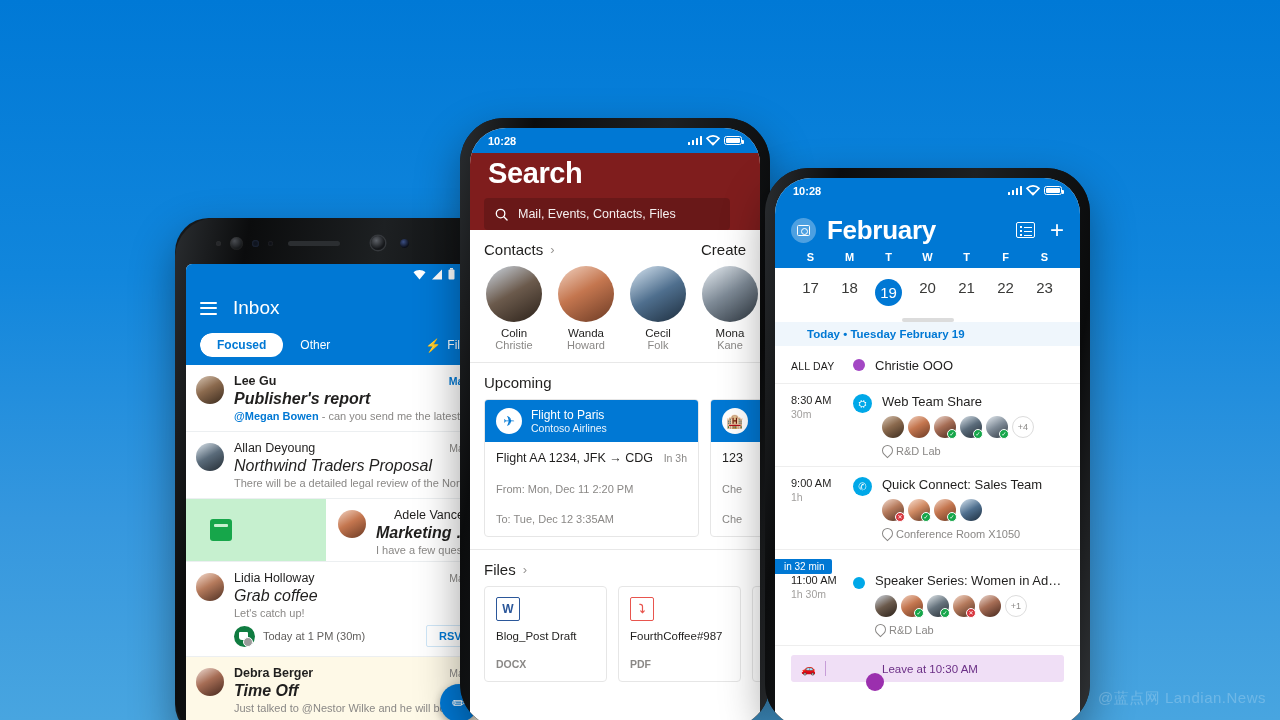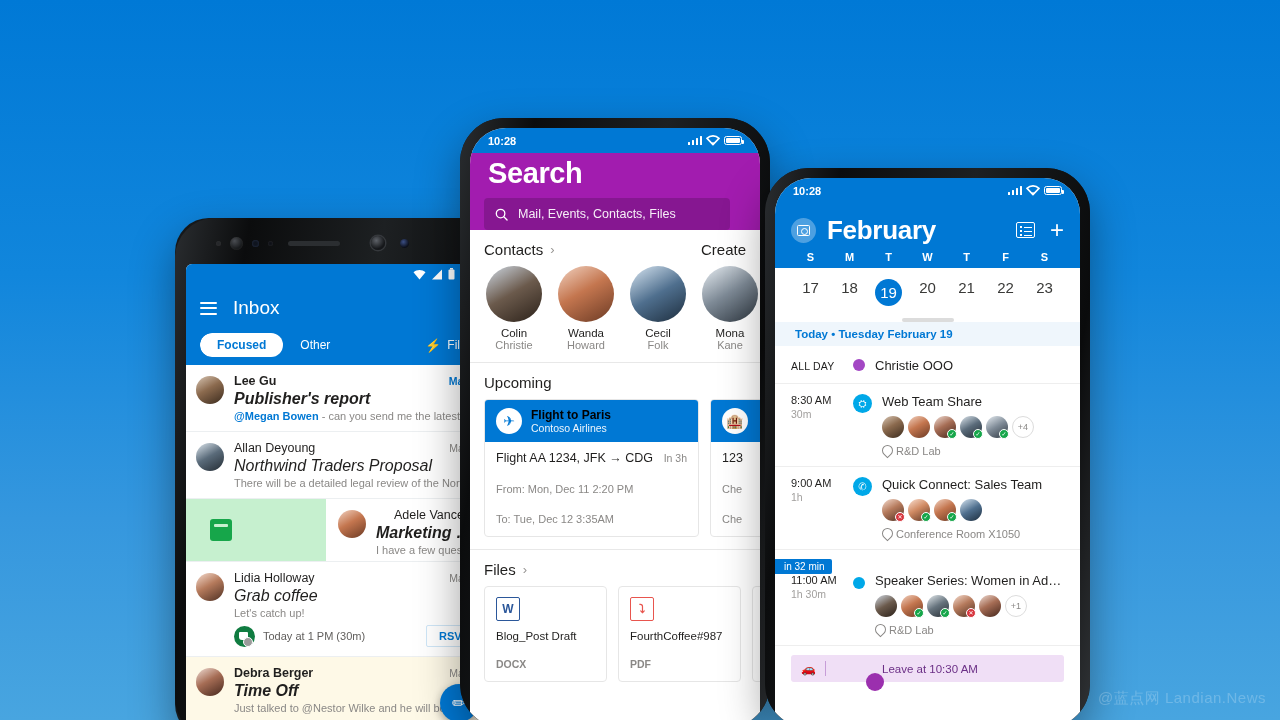--- a/index.html
+++ b/index.html
@@ -108,21 +108,21 @@
   .ios-status .right { margin-left:auto; display:flex; align-items:center; gap:4px; }
   .bars { display:flex; align-items:flex-end; gap:1.5px; height:9px; }
   .bars i { width:2.5px; background:#fff; border-radius:.5px; }
   .bars i:nth-child(1){height:3px}.bars i:nth-child(2){height:5px}
   .bars i:nth-child(3){height:7px}.bars i:nth-child(4){height:9px}
   .batt { width:18px; height:9px; border:1.3px solid #fff; border-radius:2.5px; position:relative; }
   .batt::after { content:''; position:absolute; right:-3px; top:2.5px; width:2px; height:4px;
                  background:#fff; border-radius:0 1px 1px 0; }
   .batt i { position:absolute; inset:1px; background:#fff; border-radius:1px; }
 
-  .srch-head { background:#a21caf; padding:4px 34px 0 18px; }
+  .srch-head { background:#7f1d1d; padding:4px 34px 0 18px; }
   .srch-title { color:#fff; font-size:29px; font-weight:700; letter-spacing:-.4px; padding-bottom:8px; }
   .srch-box { background:rgba(0,0,0,.17); border-radius:4px; height:32px; display:flex;
               align-items:center; gap:10px; padding:0 11px; margin:0 -4px; }
   .srch-ph { color:rgba(255,255,255,.93); font-size:12.5px; }
 
   .sec-head { display:flex; align-items:center; padding:11px 14px 8px 14px; }
   .sec-title { font-size:15px; color:#201f1e; }
   .chev { margin-left:7px; color:#979593; font-size:13px; }
   .sec-right { margin-left:auto; font-size:15px; color:#201f1e; }
   .contact-strip { display:flex; gap:12px; padding:0 14px 11px 14px; }
@@ -132,21 +132,21 @@
   .contact .fn { font-size:11.5px; color:#201f1e; }
   .contact .ln { font-size:11px; color:#8a8886; }
   .divider { height:1px; background:#e8e8e8; }
 
   .flight-cards { display:flex; gap:11px; padding:0 14px 12px 14px; }
   .fcard { width:215px; flex:0 0 215px; border:1px solid #e6e6e6; border-radius:4px;
            overflow:hidden; background:#fff; }
   .fcard-top { background:#0078D4; display:flex; align-items:center; gap:9px; padding:8px 11px; }
   .round-ic { width:26px; height:26px; border-radius:50%; background:#fff; display:flex;
               align-items:center; justify-content:center; color:#0078D4; font-size:14px; flex:0 0 26px; }
-  .fcard-t1 { color:#000000; font-size:12px; font-weight:700; }
+  .fcard-t1 { color:#ffffff; font-size:12px; font-weight:400; }
   .fcard-t2 { color:rgba(255,255,255,.92); font-size:10.5px; }
   .fcard-body { padding:9px 11px 11px 11px; }
   .fc-line1 { display:flex; align-items:baseline; }
   .fc-main { font-size:12.5px; color:#201f1e; white-space:nowrap; }
   .fc-in { margin-left:auto; font-size:10.5px; color:#8a8886; white-space:nowrap; }
   .fc-sub { font-size:11px; color:#8a8886; margin-top:18px; white-space:nowrap; }
 
   .file-cards { display:flex; gap:11px; padding:0 14px 12px 14px; }
   .filecard { width:123px; flex:0 0 123px; border:1px solid #e6e6e6; border-radius:4px; padding:10px 11px 11px 11px; }
   .ftype { width:24px; height:24px; border:1.4px solid #2B579A; border-radius:2px; display:flex;
@@ -176,21 +176,21 @@
   .plus-ic { font-size:24px; font-weight:300; line-height:1; }
   .dow-row { display:flex; padding-bottom:5px; }
   .dow { flex:1; text-align:center; color:#fff; font-size:11px; font-weight:700; }
   .date-row { display:flex; background:#fff; padding:6px 16px 2px 16px; }
   .date-cell { flex:1; text-align:center; font-size:15px; color:#3a3a38; padding:5px 0; }
   .date-cell.sel { color:#fff; }
   .date-cell .circ { width:27px; height:27px; border-radius:50%; background:#0078D4;
                      display:flex; align-items:center; justify-content:center; margin:0 auto;
                      color:#fff; font-size:15px; }
   .grabber { width:52px; height:4px; border-radius:3px; background:#dcdcdc; margin:5px auto 0 auto; }
-  .today-bar { background:#EFF6FC; padding:6px 20px; font-size:11.5px; color:#0078D4; font-weight:600; }
+  .today-bar { background:#EFF6FC; padding:6px 32px; font-size:11.5px; color:#0078D4; font-weight:600; }
 
   .ev { display:flex; padding:10px 16px 9px 16px; border-bottom:1px solid #eeeeee; position:relative; }
   .ev-time { width:62px; flex:0 0 62px; }
   .ev-t1 { font-size:11px; color:#201f1e; font-weight:400; }
   .ev-t1.allday { font-size:10.5px; letter-spacing:.2px; }
   .ev-t2 { font-size:10.5px; color:#a19f9d; margin-top:2px; }
   .ev-dot { width:12px; height:12px; border-radius:50%; flex:0 0 12px; margin:3px 10px 0 0; }
   .ev-ic { width:19px; height:19px; border-radius:50%; flex:0 0 19px; margin:0 10px 0 0;
            display:flex; align-items:center; justify-content:center; color:#fff; font-size:10px; }
   .ev-main { flex:1; min-width:0; }

